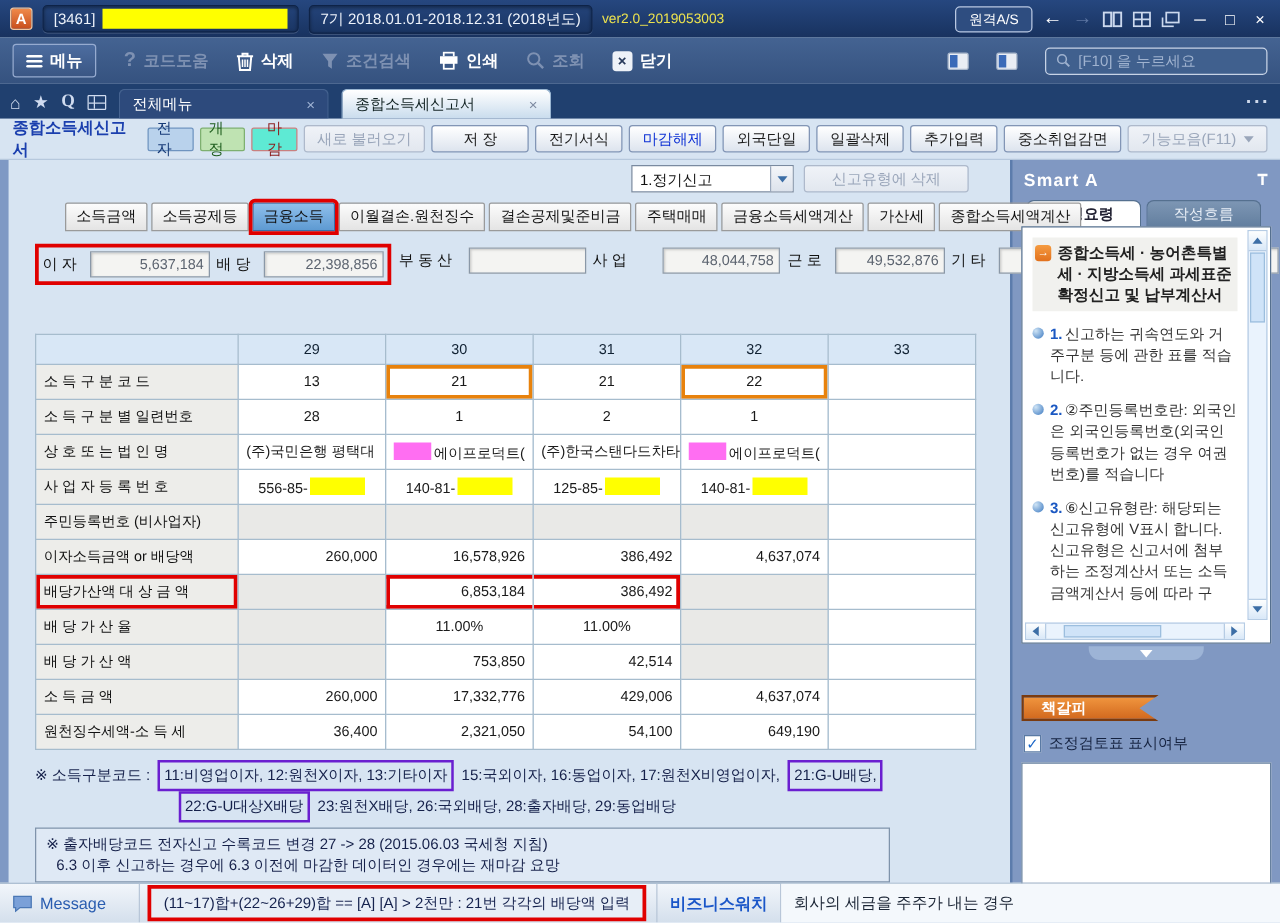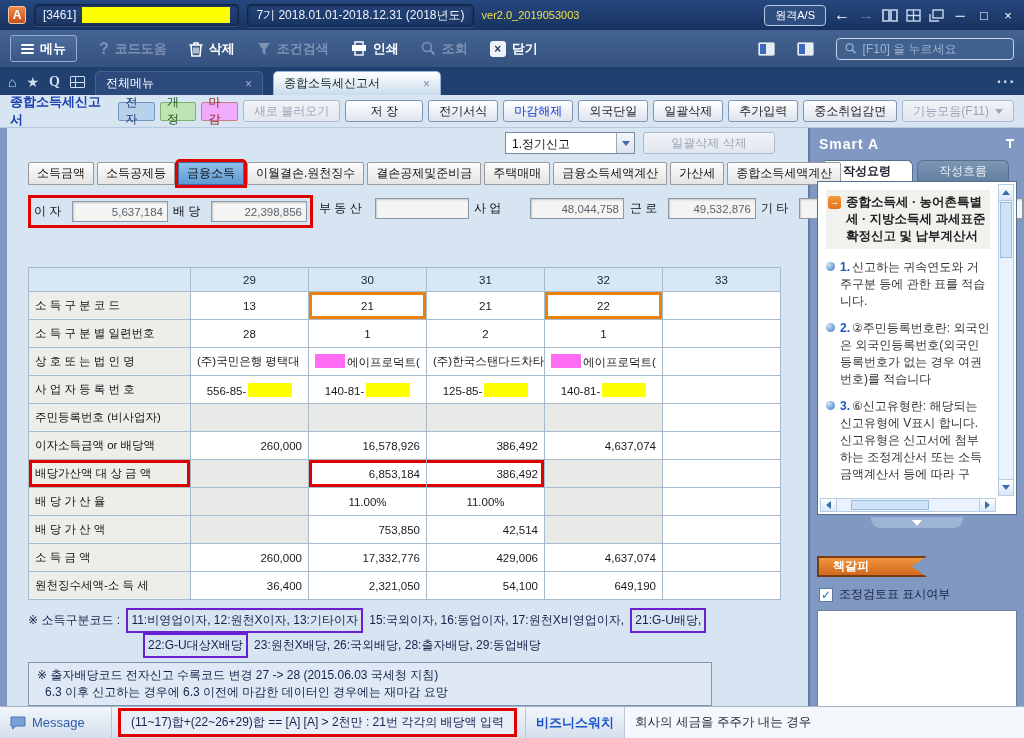--- a/index.html
+++ b/index.html
@@ -47,38 +47,38 @@
   .ntab.active { background:linear-gradient(#ffffff,#c9dced); color:#122; border:1px solid #9ab6d2; border-bottom:none; }
   .ntab.active .x { color:#7d8aa0; }
   .dots { margin-left:auto; color:#cdd8ea; font-weight:bold; letter-spacing:2px; margin-bottom:8px; }
 
   
   .formheader { height:33px; background:#d7e4f2; border-bottom:1px solid #b6c8dd; display:flex; align-items:center; padding:0 10px; gap:5px; flex:0 0 auto; }
   .ftitle { color:#1b3fae; font-weight:bold; font-size:13px; margin-right:6px; }
   .badge { height:19px; padding:0 6px; font-size:12px; border-radius:2px; display:flex; align-items:center; }
   .b1 { background:#b9d2ec; border:1px solid #6f94c0; color:#163a77; }
   .b2 { background:#bfe3b2; border:1px solid #7eb070; color:#1d5c1d; }
-  .b3 { background:#f0abfc; border:1px solid #c98080; color:#8b1a1a; }
+  .b3 { background:#5eead4; border:1px solid #c98080; color:#8b1a1a;text-align:center; }
   .hbtns { margin-left:auto; display:flex; gap:5px; align-items:center;border-radius:11px; }
   .btn { height:22px; padding:0 10px; font-size:12px; background:linear-gradient(#ffffff,#dde4ee); border:1px solid #8295b5; border-radius:3px; color:#1a1a1a; display:flex; align-items:center; white-space:nowrap; }
   .btn.dim { color:#9aa6ba; background:linear-gradient(#f0f3f8,#e2e7ef); border-color:#aeb9cb; }
   .btn.blue { color:#0b2fd4; }
   .btn .dar { margin-left:6px; }
 
   
   .content { flex:1 1 auto; display:flex; border-left:7px solid #7f99c4; height:578px; }
   .main { width:801px; position:relative; padding:3px 0 0 21px; background:#d7e4f2; }
 
   .controls-row { position:relative; height:26px; }
   .combo { position:absolute; left:477px; top:1px; width:130px; height:22px; background:#fff; border:1px solid #7a8aa0; display:flex; }
   .combo .txt { flex:1; font-size:12px; padding:3px 6px; color:#111; }
   .combo .cbtn { width:18px; background:linear-gradient(#f4f6fa,#dde3ec); border-left:1px solid #9aa8bc; display:flex; align-items:center; justify-content:center; }
   .dbtn-amend { position:absolute; left:615px; top:1px; width:132px; justify-content:center; }
 
-  .pagetabs { display:flex; align-items:flex-end; height:27px; margin-top:1px; }
+  .pagetabs { display:flex; align-items:flex-end; height:27px; margin-top:1px;margin-left:24px; }
   .ptab { height:23px; padding:0 8px; font-size:12px; background:linear-gradient(#fcfcfc,#e4e4e4); border:1px solid #9a9a9a; color:#111; display:flex; align-items:center; border-radius:2px 2px 0 0; margin-right:3px; white-space:nowrap; }
   .ptab.active { background:linear-gradient(#8fc0ec,#5e9ad2); border-color:#3a6ea8; outline:3px solid #e00000; }
 
   .summary { display:flex; gap:6px; margin-top:10px; align-items:flex-start; }
   .sgroup { display:flex; flex-direction:row; gap:5px; }
   .srow { display:flex; align-items:center; gap:4px; }
   .slab { font-size:12px; color:#111; white-space:nowrap; }
   .sval { height:21px; font-size:11.5px; color:#5c6470; text-align:right; padding:0 4px; background:#f4f4f2; border:1px solid #8a98a8; box-shadow:inset 1px 1px 2px rgba(0,0,0,.18); }
   .redann { border:3px solid #e00000; padding:3px; }
   .w34{width:34px;} .w52{width:52px; } .w64{width:64px;}
@@ -306,21 +306,21 @@
   <div class="content">
     <div class="main">
 
       <div class="controls-row">
         <div class="combo">
           <span class="txt">1.정기신고</span>
           <span class="cbtn">
               <span class="tri-dn"></span>
             </span>
         </div>
-        <button class="btn dim dbtn-amend">일괄삭제 삭제</button>
+        <button class="btn dim dbtn-amend">신고유형에 삭제</button>
       </div>
 
       <div class="pagetabs">
         <div class="ptab">소득금액</div>
         <div class="ptab">소득공제등</div>
         <div class="ptab active">금융소득</div>
         <div class="ptab">이월결손.원천징수</div>
         <div class="ptab">결손공제및준비금</div>
         <div class="ptab">주택매매</div>
         <div class="ptab">금융소득세액계산</div>

